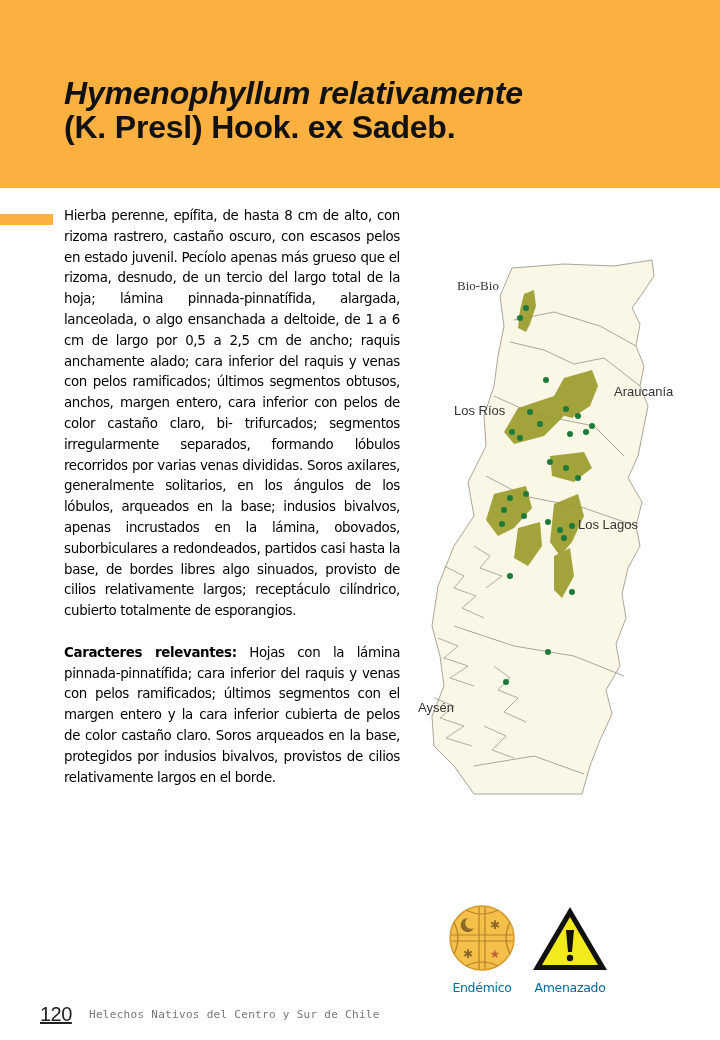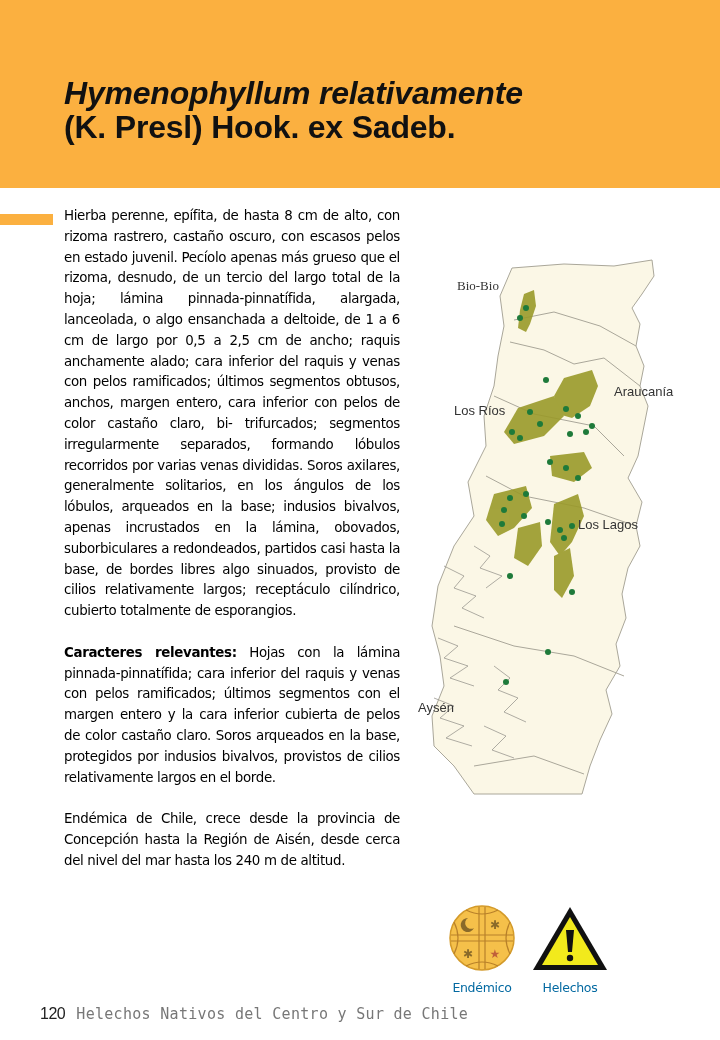--- a/index.html
+++ b/index.html
@@ -6,41 +6,40 @@
   body { width:720px; height:1040px; background:#ffffff; position:relative; overflow:hidden; font-family:"DejaVu Sans", sans-serif; color:#1a1a1a; }
   .header { position:absolute; left:0; top:0; width:720px; height:188px; background:#fbb040; }
   .title-l1 { position:absolute; left:64px; top:76px; font-family:"Liberation Sans", sans-serif; font-size:32px; font-weight:bold; font-style:italic; line-height:34px; color:#111; white-space:nowrap; letter-spacing:-0.2px; }
   .title-l2 { position:absolute; left:64px; top:110px; font-family:"Liberation Sans", sans-serif; font-size:32px; font-weight:bold; line-height:34px; color:#111; white-space:nowrap; letter-spacing:-0.2px;text-align:right; }
   .family { position:absolute; left:64px; top:152px; font-family:"Liberation Sans", sans-serif; font-size:17px; line-height:20px; color:#111; letter-spacing:-0.2px; }
   .accent-bar { position:absolute; left:0; top:214px; width:53px; height:11px; background:#fbb040; }
   .body-text { position:absolute; left:64px; top:206px; width:336px; font-family:"DejaVu Sans", sans-serif; font-size:13.4px; line-height:20.8px; text-align:justify; color:#000000; letter-spacing:-0.35px; }
   .body-text p { margin:0 0 20.8px 0; }
   .body-text b { font-weight:bold; }
   .footer { position:absolute; left:40px; top:1003px; white-space:nowrap; }
-  .page-num { font-family:"Liberation Sans", sans-serif; font-size:16px; color:#222; letter-spacing:-0.5px; vertical-align:middle; }
-  .book-title { font-family:"DejaVu Sans Mono", monospace; font-size:15px; color:#777; margin-left:6px; vertical-align:middle; letter-spacing:0.3px; }
+  .page-num { font-family:"Liberation Sans", sans-serif; font-size:20px; color:#222; letter-spacing:-0.5px; vertical-align:middle;text-decoration:underline; }
+  .book-title { font-family:"DejaVu Sans Mono", monospace; font-size:11px; color:#777; margin-left:12px; vertical-align:middle; letter-spacing:0.3px; }
   .map { position:absolute; left:414px; top:246px; width:290px; height:560px; }
   .map-label { position:absolute; font-family:"Liberation Sans", sans-serif; font-size:13px; color:#333; white-space:nowrap; }
   .badge { position:absolute; text-align:center; }
   .badge-label { font-family:"DejaVu Sans", sans-serif; font-size:12.5px; color:#0369a1; display:block; margin-top:4px; letter-spacing:-0.3px; }
 </style>
 </head>
 <body>
 
 <div class="header">
   <div class="title-l1">Hymenophyllum relativamente</div>
   <div class="title-l2">(K. Presl) Hook. ex Sadeb.</div>
 </div>
 
 <div class="accent-bar"></div>
 
 <div class="body-text">
   <p>Hierba perenne, epífita, de hasta 8 cm de alto, con rizoma rastrero, castaño oscuro, con escasos pelos en estado juvenil. Pecíolo apenas más grueso que el rizoma, desnudo, de un tercio del largo total de la hoja; lámina pinnada-pinnatífida, alargada, lanceolada, o algo ensanchada a deltoide, de 1 a 6 cm de largo por 0,5 a 2,5 cm de ancho; raquis anchamente alado; cara inferior del raquis y venas con pelos ramificados; últimos segmentos obtusos, anchos, margen entero, cara inferior con pelos de color castaño claro, bi- trifurcados; segmentos irregularmente separados, formando lóbulos recorridos por varias venas divididas. Soros axilares, generalmente solitarios, en los ángulos de los lóbulos, arqueados en la base; indusios bivalvos, apenas incrustados en la lámina, obovados, suborbiculares a redondeados, partidos casi hasta la base, de bordes libres algo sinuados, provisto de cilios relativamente largos; receptáculo cilíndrico, cubierto totalmente de esporangios.</p>
   <p><b>Caracteres relevantes:</b><span> Hojas con la lámina pinnada-pinnatífida; cara inferior del raquis y venas con pelos ramificados; últimos segmentos con el margen entero y la cara inferior cubierta de pelos de color castaño claro. Soros arqueados en la base, protegidos por indusios bivalvos, provistos de cilios relativamente largos en el borde.</span></p>
-  <p>Endémica de Chile, crece desde la provincia de Concepción hasta la Región de Aisén, desde cerca del nivel del mar hasta los 240 m de altitud.</p>
 </div>
 
 <div class="map">
   <svg width="290" height="560" viewBox="0 0 290 560">
 
     <path d="M98,22 L150,18 L200,20 L238,14 L240,30 L228,48 L218,62 L226,78 L222,100 L230,120 L226,140 L234,160 L228,190 L224,210 L214,232 L228,256 L222,280 L226,300 L214,322 L208,348 L212,372 L202,398 L206,420 L192,444 L198,468 L186,494 L176,520 L168,548 L60,548 L40,520 L20,500 L18,470 L30,440 L26,410 L18,380 L24,340 L40,300 L60,270 L54,236 L72,200 L70,170 L80,140 L84,110 L90,80 L86,50 Z" fill="#fbf7e6" stroke="#aaa79a" stroke-width="1"></path>
 
     <path d="M100,74 L140,66 L186,80 L222,100" fill="none" stroke="#aaa79a" stroke-width="1"></path>
     <path d="M96,96 L130,104 L160,118 L190,112 L226,140" fill="none" stroke="#aaa79a" stroke-width="1"></path>
     <path d="M80,150 L120,168 L180,180 L210,210" fill="none" stroke="#aaa79a" stroke-width="1"></path>
@@ -127,19 +126,19 @@
   <span class="badge-label">Endémico</span>
 </div>
 
 <div class="badge" style="left:528px;top:904px;width:84px;">
   <svg width="80" height="68" viewBox="0 0 80 68">
     <path d="M40,3 L77,66 L3,66 Z" fill="#111"></path>
     <path d="M40,13 L68,61 L12,61 Z" fill="#f2ea1c"></path>
     <path d="M36,26 L44,26 L42,48 L38,48 Z" fill="#111"></path>
     <circle cx="40" cy="54" r="3.2" fill="#111"></circle>
   </svg>
-  <span class="badge-label">Helechos</span>
+  <span class="badge-label">Amenazado</span>
 </div>
 
 <div class="footer">
   <span class="page-num">120</span>
   <span class="book-title">Helechos Nativos del Centro y Sur de Chile</span>
 </div>
 
 </body></html>

